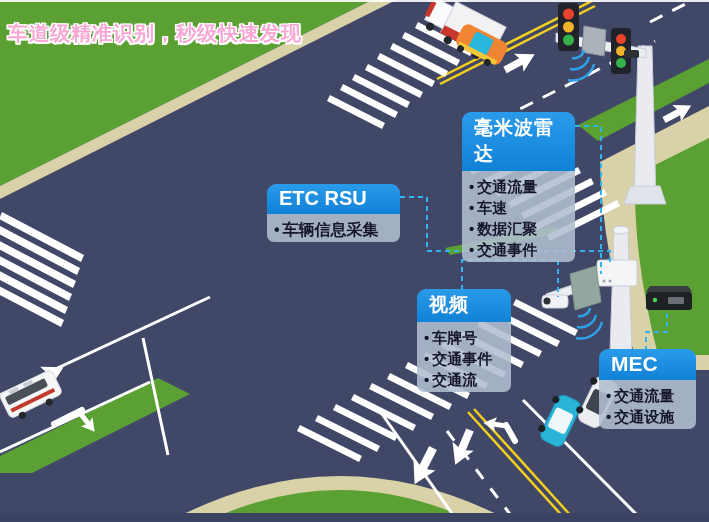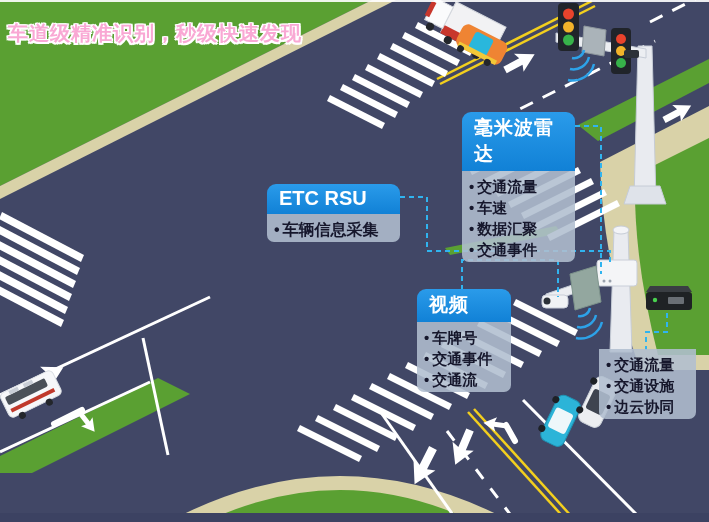--- a/index.html
+++ b/index.html
@@ -254,21 +254,21 @@
   <div class="callout" id="box-video">
     <div class="hd">视频</div>
     <ul>
       <li>车牌号</li>
       <li>交通事件</li>
       <li>交通流</li>
     </ul>
   </div>
 
   <div class="callout" id="box-mec">
+    <div class="hd">MEC</div>
     <ul>
       <li>交通流量</li>
       <li>交通设施</li>
-      <li>边云协同</li>
     </ul>
   </div>
 
   <div class="title">车道级精准识别，秒级快速发现</div>
 </div>
 
 </body></html>

